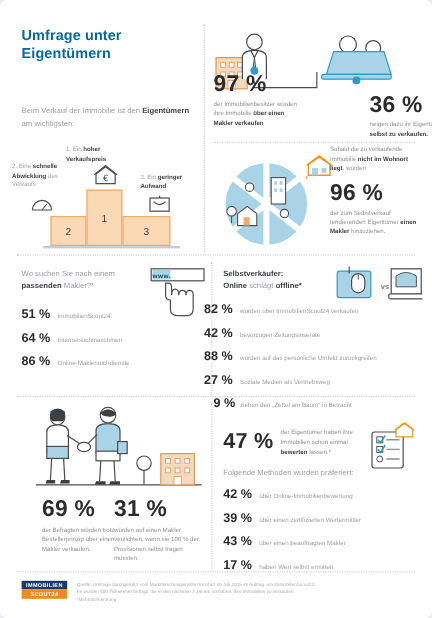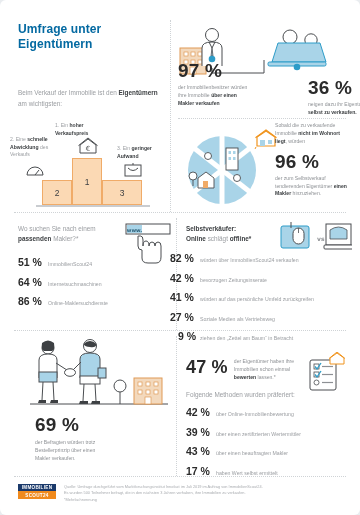--- a/index.html
+++ b/index.html
@@ -278,21 +278,21 @@
   <div class="list" style="left:170px;top:252px;width:168px;">
     <div class="lrow">
       <span class="rowpct">82 %</span>
       <span class="rowlbl">würden über ImmobilienScout24 verkaufen</span>
     </div>
     <div class="lrow">
       <span class="rowpct">42 %</span>
       <span class="rowlbl">bevorzugen Zeitungsinserate</span>
     </div>
     <div class="lrow">
-      <span class="rowpct">41 %</span>
+      <span class="rowpct">88 %</span>
       <span class="rowlbl">würden auf das persönliche Umfeld zurückgreifen</span>
     </div>
     <div class="lrow">
       <span class="rowpct">27 %</span>
       <span class="rowlbl">Soziale Medien als Vertriebsweg</span>
     </div>
     <div class="lrow">
       <span class="rowpct" style="text-align:right;padding-right:4px;">9 %</span>
       <span class="rowlbl">ziehen den „Zettel am Baum“ in Betracht</span>
     </div>
@@ -337,20 +337,24 @@
     <rect x="124" y="52" width="4" height="4" fill="#fff" stroke="#e09a56" stroke-width=".7"></rect>
     <rect x="132" y="52" width="4" height="4" fill="#fff" stroke="#e09a56" stroke-width=".7"></rect>
     <rect x="123" y="59" width="6" height="7" fill="#fff" stroke="#e09a56" stroke-width=".7"></rect>
   </svg>
 
   <div style="position:absolute;left:18px;top:415px;margin-left:17px;">
     <div class="pct pct-lg">69 %</div>
     <div class="desc" style="width:70px;margin-top:5px;">der Befragten würden trotz Bestellerprinzip über einen Makler verkaufen.</div>
   </div>
 
+  <div style="position:absolute;left:95px;top:415px;">
+    <div class="pct pct-lg">31 %</div>
+    <div class="desc" style="width:72px;margin-top:5px;">würden auf einen Makler verzichten, wenn sie 100 % der Provisionen selbst tragen müssten.</div>
+  </div>
 
   <div style="position:absolute;left:186px;top:358px;display:flex;align-items:flex-start;gap:6px;justify-content:flex-end;">
     <div class="pct" style="font-size:18px;">47 %</div>
     <div class="desc" style="width:62px;">
       <span>der Eigentümer haben ihre Immobilien schon einmal </span><b>bewerten</b><span> lassen.*</span>
     </div>
   </div>
 
   <svg style="position:absolute;left:308px;top:352px;" width="38" height="40" viewBox="0 0 38 40">
     <rect x="2" y="8" width="26" height="30" rx="2" fill="#fff" stroke="#4a4d50" stroke-width="1"></rect>

